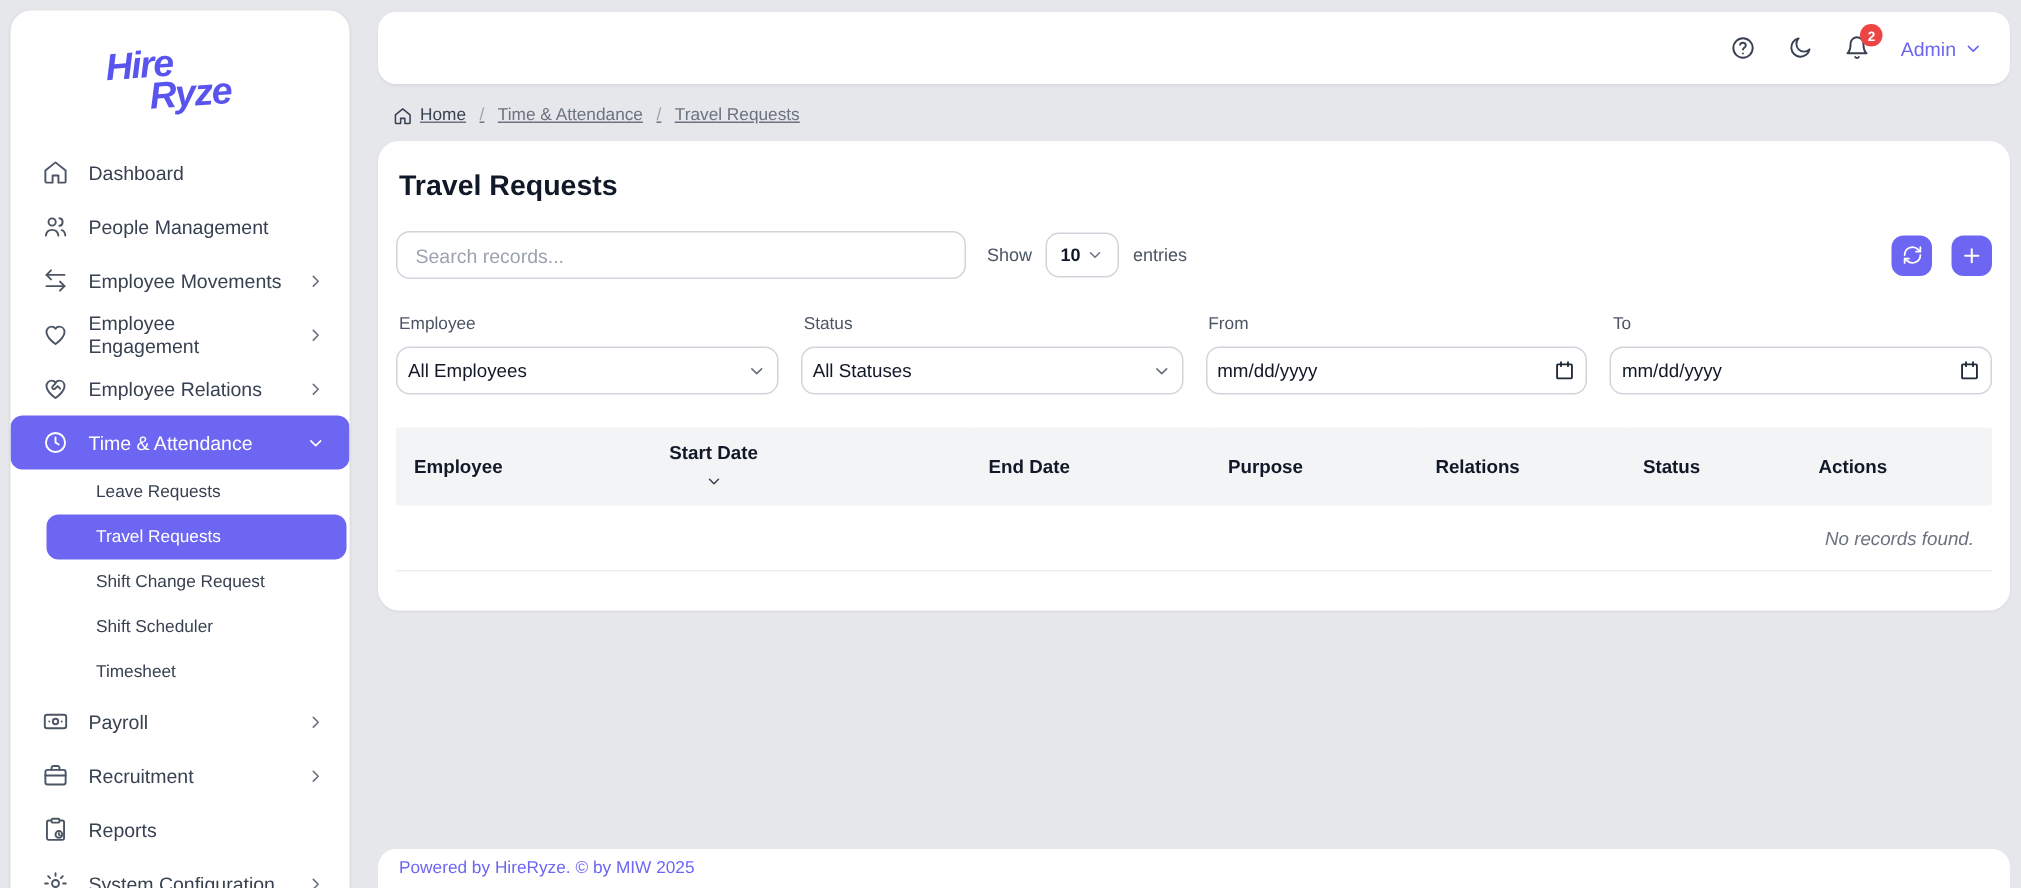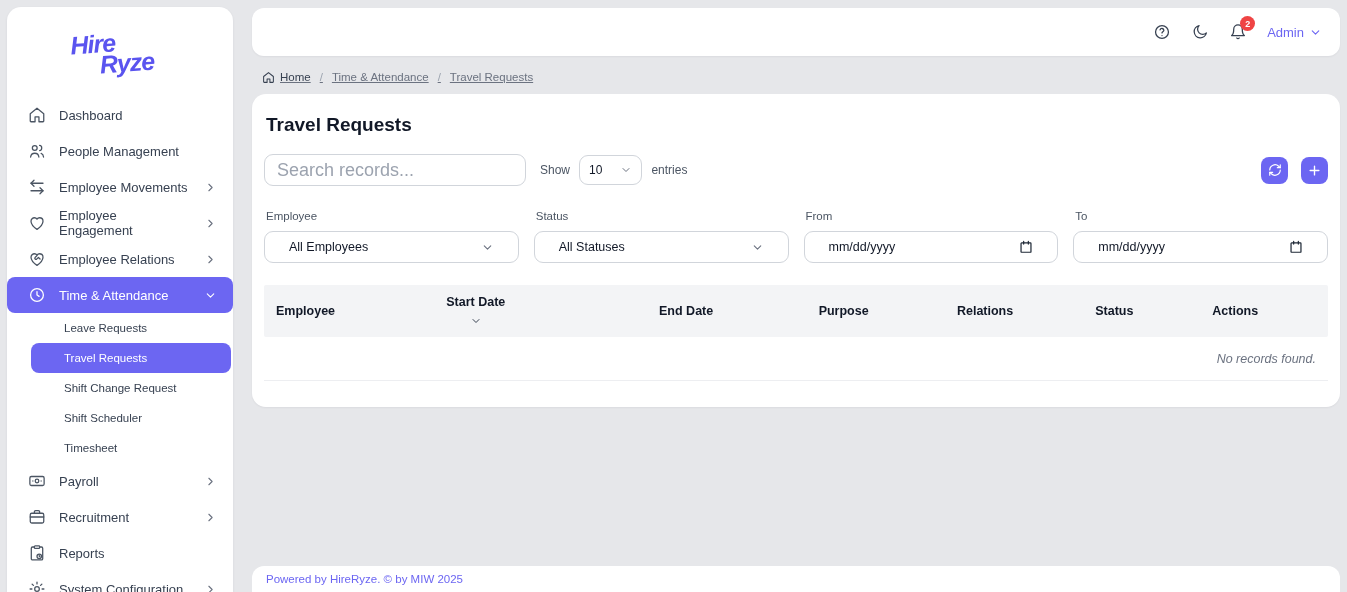--- a/index.html
+++ b/index.html
@@ -80,44 +80,44 @@
   .breadcrumb .sep { color:#9ca3af; }
 
   .card {
     background:#fff; border-radius:14px; padding:16px 12px 2px;
     box-shadow:0 1px 2px rgba(15,23,42,.05);
   }
   .page-title { font-size:19px; font-weight:bold; color:#111827; margin:4px 2px 18px; }
 
   .controls { display:flex; align-items:center; }
   .search-input {
-    width:262px; height:32px; border:1px solid #d1d5db; border-radius:9px;
-    padding:0 12px; font-size:18px; color:#0369a1; outline:none;
+    width:380px; height:32px; border:1px solid #d1d5db; border-radius:9px;
+    padding:0 12px; font-size:13px; color:#0369a1; outline:none;
     font-family:"Liberation Sans", sans-serif;
   }
   .search-input::placeholder { color:#9ca3af; }
   .show-group { display:flex; align-items:center; gap:9px; margin-left:14px; font-size:12px; color:#4b5563; }
   .select-sm {
     height:30px; min-width:48px; border:1px solid #d1d5db; border-radius:9px;
-    display:flex; align-items:center; justify-content:center; gap:18px;
-    padding:0 9px; font-size:12px; color:#111827; cursor:pointer;
+    display:flex; align-items:center; justify-content:center; gap:4px;
+    padding:0 9px; font-size:12px; color:#111827; cursor:pointer;font-weight:bold;
   }
   .spacer { flex:1; }
   .icon-btn {
     width:27px; height:27px; border:none; border-radius:8px; background:#6c66f2;
     color:#fff; display:flex; align-items:center; justify-content:center;
     cursor:pointer; margin-left:13px;
   }
 
   .filters { display:grid; grid-template-columns:repeat(4,1fr); column-gap:15px; margin-top:24px; }
   .f-label { font-size:11.5px; color:#4b5563; display:block; margin:0 2px 9px; }
   .field {
     height:32px; border:1px solid #d1d5db; border-radius:9px;
     display:flex; align-items:center; justify-content:space-between;
-    padding:0 24px; font-size:12.5px; color:#111827; cursor:pointer; background:#fff;
+    padding:0 7px; font-size:12.5px; color:#111827; cursor:pointer; background:#fff;
   }
   .field .chev { color:#6b7280; }
 
   table.records { width:100%; border-collapse:collapse; margin-top:22px; }
   .records thead th {
     background:#f3f4f6; text-align:left; font-size:12.5px; font-weight:bold;
     color:#111827; padding:10px 12px; white-space:nowrap;
   }
   .records thead th:first-child { border-radius:2px 0 0 2px; }
   .records thead th:last-child { border-radius:0 2px 2px 0; }

